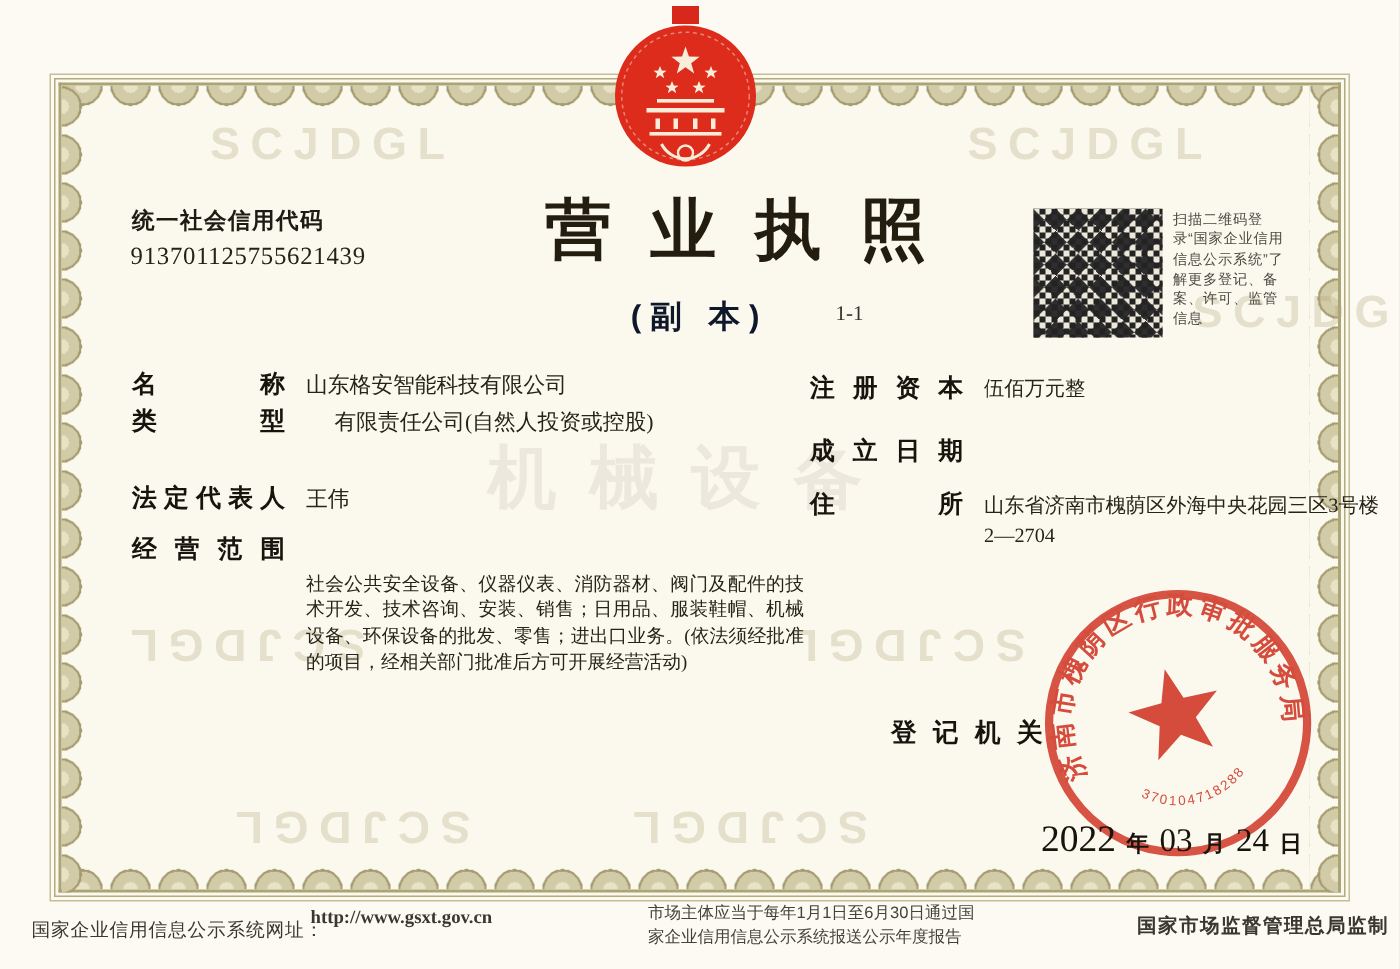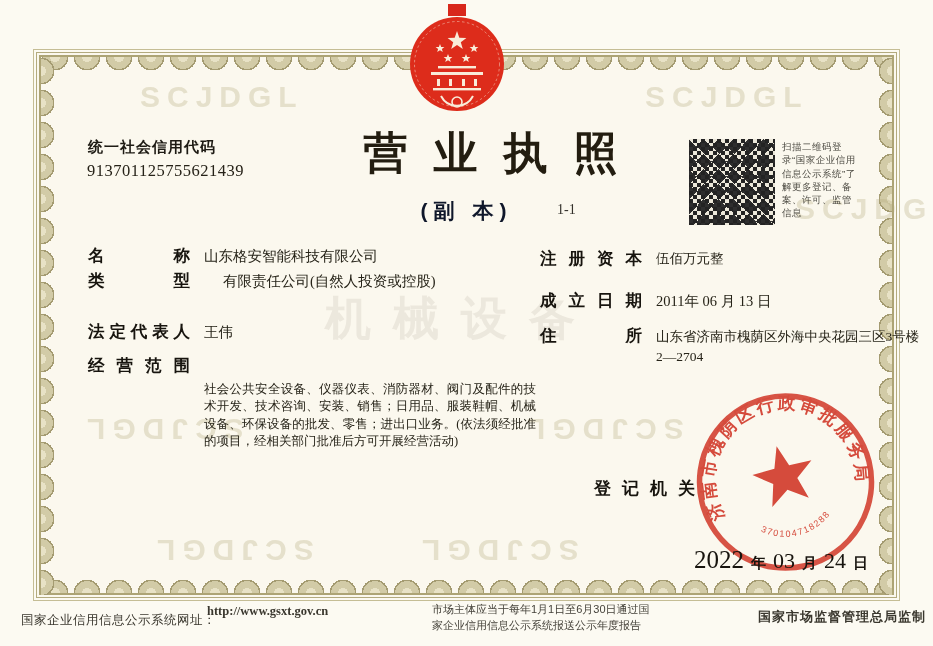--- a/index.html
+++ b/index.html
@@ -141,21 +141,20 @@
     <span class="flabel">经营范围</span>
     <span class="fvalue scope">社会公共安全设备、仪器仪表、消防器材、阀门及配件的技术开发、技术咨询、安装、销售；日用品、服装鞋帽、机械设备、环保设备的批发、零售；进出口业务。(依法须经批准的项目，经相关部门批准后方可开展经营活动)</span>
   </div>
 
   <div class="row" style="left:540px;top:248px;">
     <span class="flabel">注册资本</span>
     <span class="fvalue">伍佰万元整</span>
   </div>
   <div class="row" style="left:540px;top:290px;">
     <span class="flabel">成立日期</span>
-    <span class="fvalue big">2011年 06 月 13 日</span>
   </div>
   <div class="row" style="left:540px;top:325px;">
     <span class="flabel">住所</span>
     <span class="fvalue addr">山东省济南市槐荫区外海中央花园三区3号楼2—2704</span>
   </div>
 
   <div class="registry">登记机关</div>
 
   <div class="seal">
     <svg width="192" height="192" viewBox="0 0 192 192">

